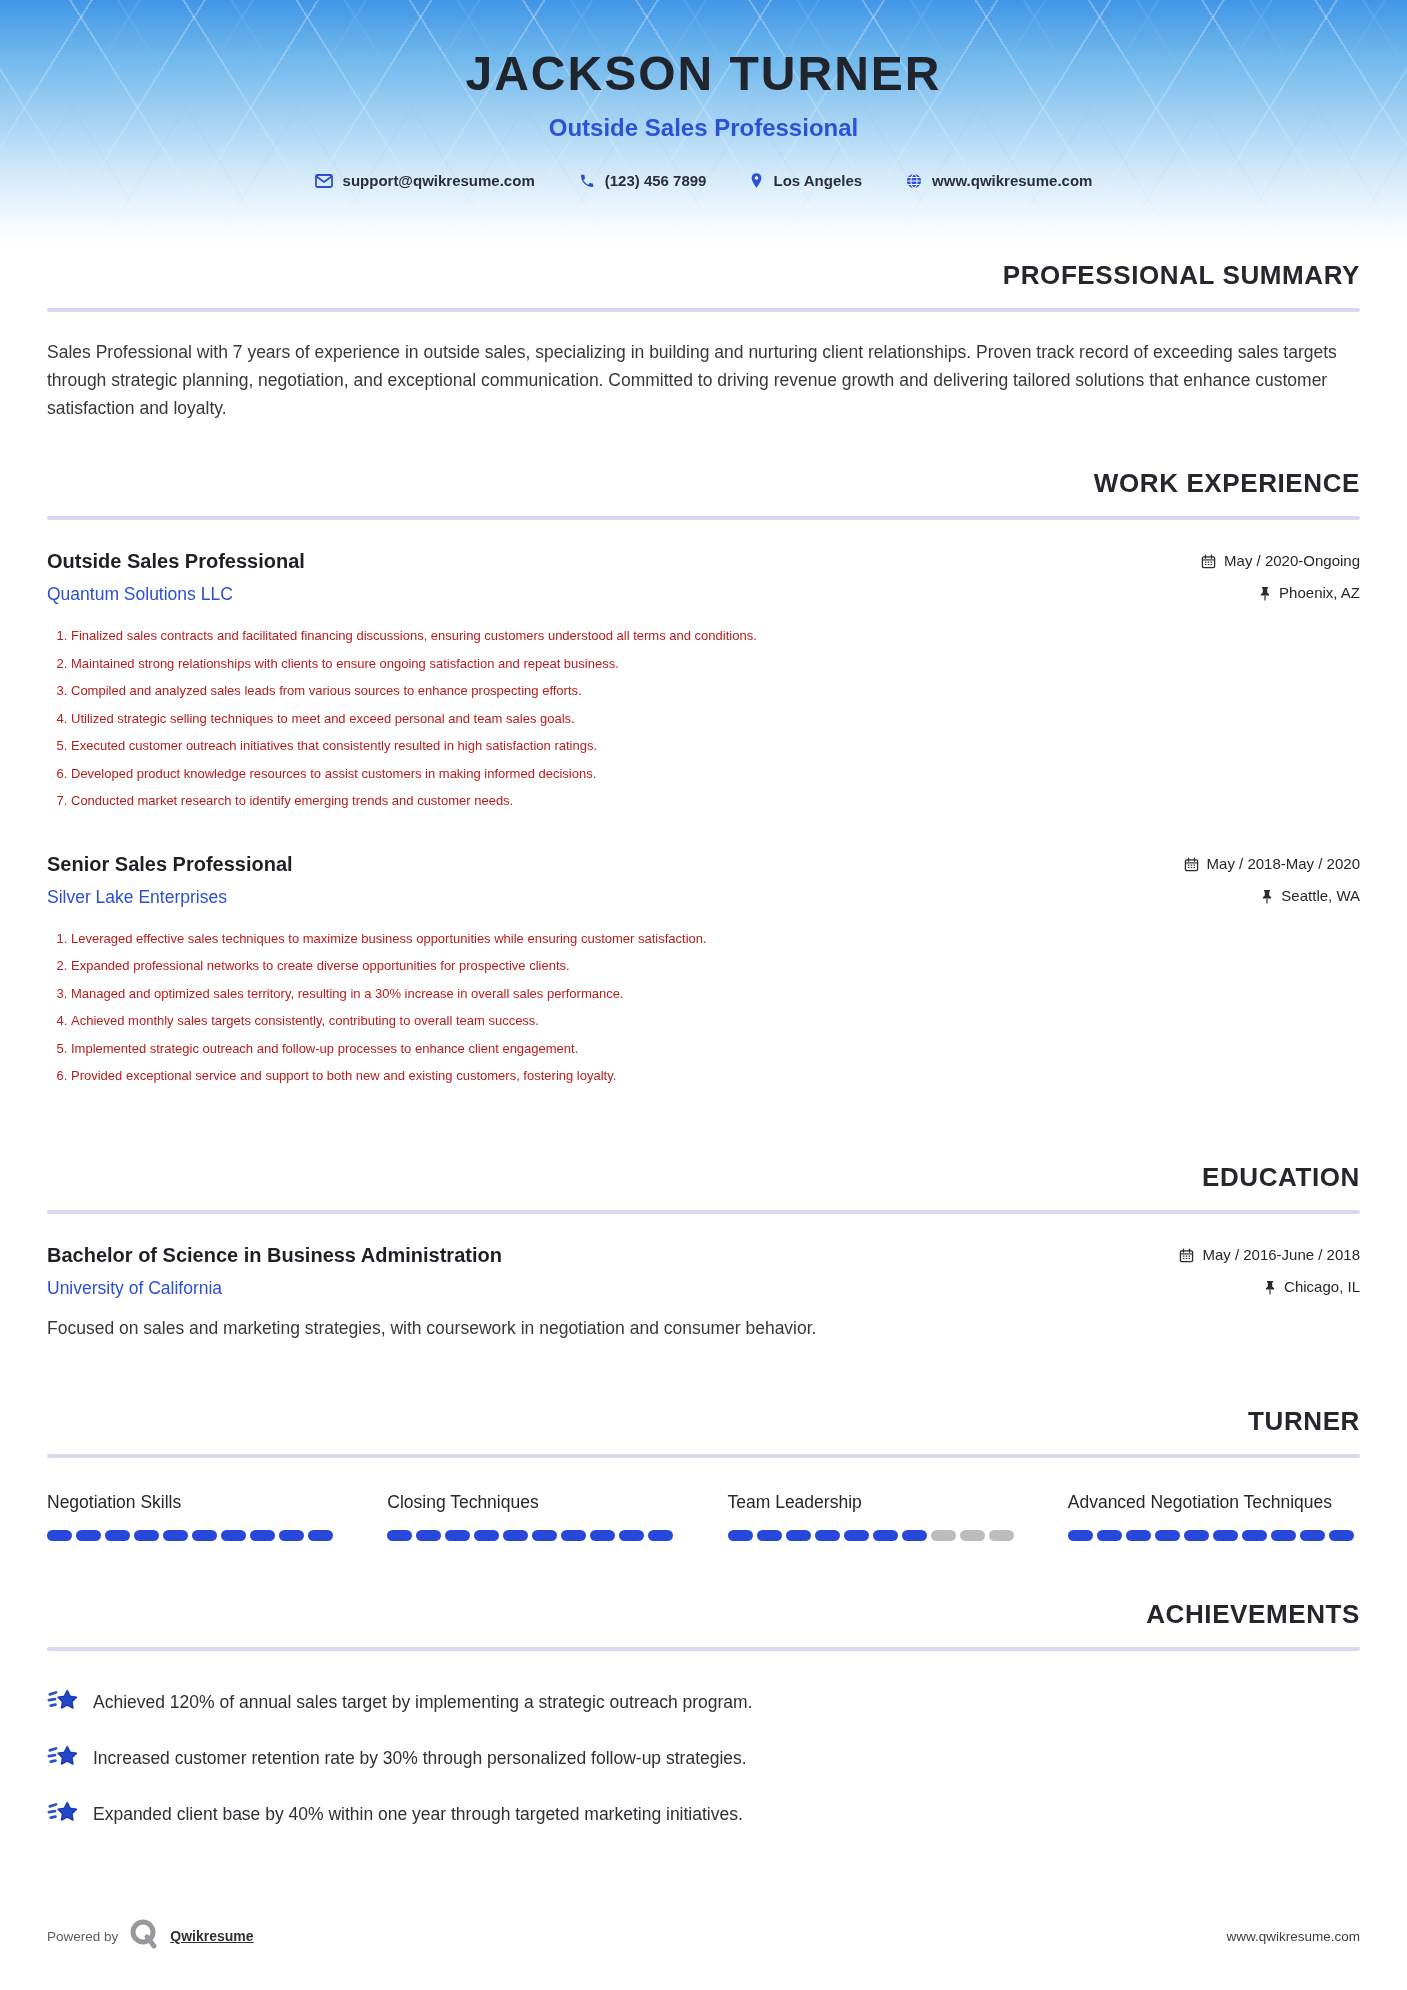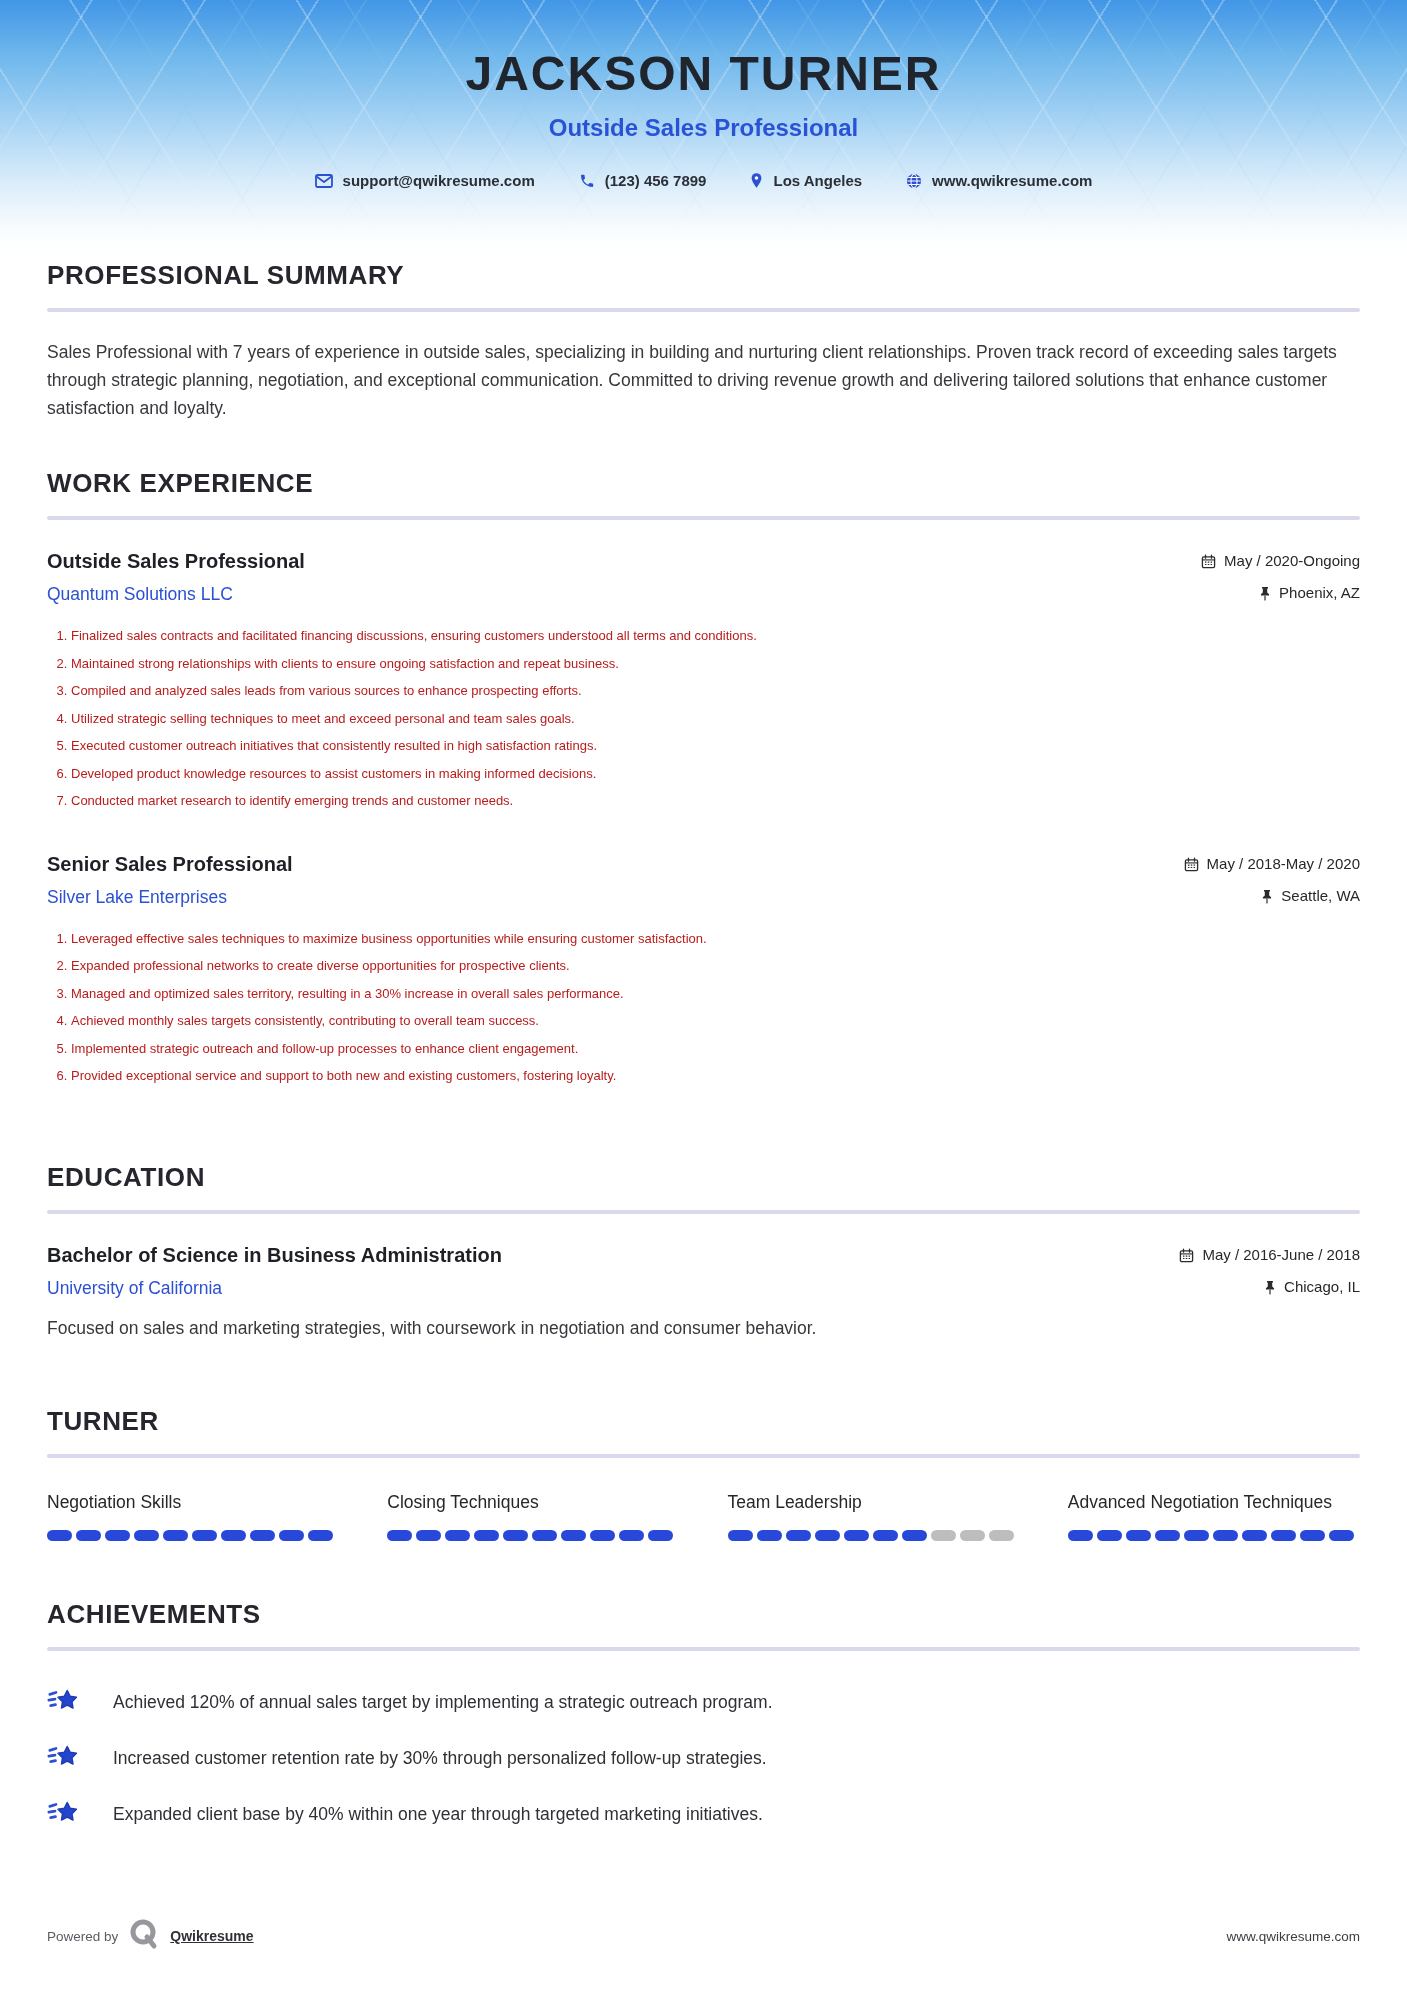--- a/index.html
+++ b/index.html
@@ -33,21 +33,21 @@
   .contact svg { display:block; }
 
   
   .content { padding:0 47px; }
   .section { margin-top:50px; }
   #sec-summary { margin-top:8px; }
   #sec-work { margin-top:46px; }
   #sec-education { margin-top:72px; }
   #sec-skills { margin-top:64px; }
   #sec-achievements { margin-top:58px; }
-  .sec-head { text-align:left; font-size:26px; font-weight:700; letter-spacing:.6px; color:#25262e; }
+  .sec-head { text-align:right; font-size:26px; font-weight:700; letter-spacing:.6px; color:#25262e; }
   .sec-rule { height:4px; background:#d8d9ec; margin-top:17px; border-radius:2px; }
 
   .summary-text { margin-top:26px; font-size:17.5px; line-height:28px; color:#37383d; }
 
   .job { margin-top:30px; }
   .job + .job { margin-top:38px; }
   .row { display:flex; justify-content:space-between; align-items:baseline; }
   .job-title { font-size:20px; font-weight:700; color:#1e2026; }
   .meta { display:flex; align-items:center; gap:8px; font-size:15px; font-weight:500; color:#27282c; }
   .meta svg { display:block; position:relative; top:1px; }
@@ -57,21 +57,21 @@
 
   .edu-desc { margin-top:15px; font-size:17.5px; line-height:28px; color:#37383d; }
 
   .skills-grid { margin-top:32px; display:grid; grid-template-columns:repeat(4,1fr); column-gap:48px; }
   .skill-name { font-size:17.5px; font-weight:500; color:#26272b; line-height:25px; }
   .skill-bar { display:flex; gap:4px; margin-top:15px; }
   .seg { width:25px; height:11px; border-radius:5.5px; background:#2748d8; flex:none; }
   .seg.off { background:#bdbdbd; }
 
   .ach-list { margin-top:36px; }
-  .ach { display:flex; align-items:center; gap:34px; margin-bottom:25px; }
+  .ach { display:flex; align-items:center; gap:14px; margin-bottom:25px; }
   .ach-text { font-size:17.5px; color:#2f3035; }
 
   
   .footer {
     position:absolute; left:47px; right:47px; bottom:36px;
     display:flex; justify-content:space-between; align-items:center;
   }
   .powered { display:flex; align-items:center; gap:11px; }
   .powered-label { font-size:13.5px; color:#5a5d63; }
   .brand-link { font-size:14px; font-weight:700; color:#2f3035; text-decoration:underline; cursor:pointer; }

